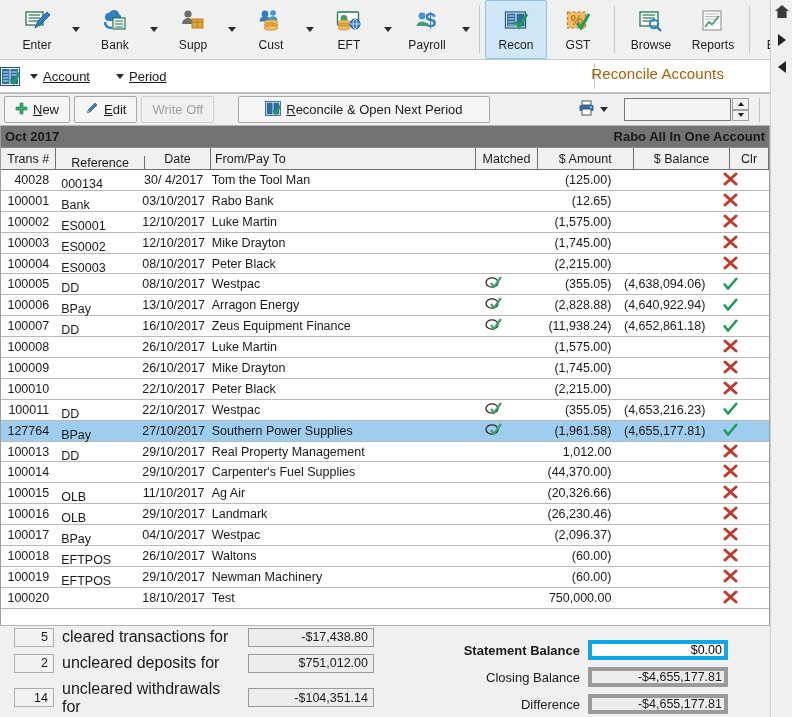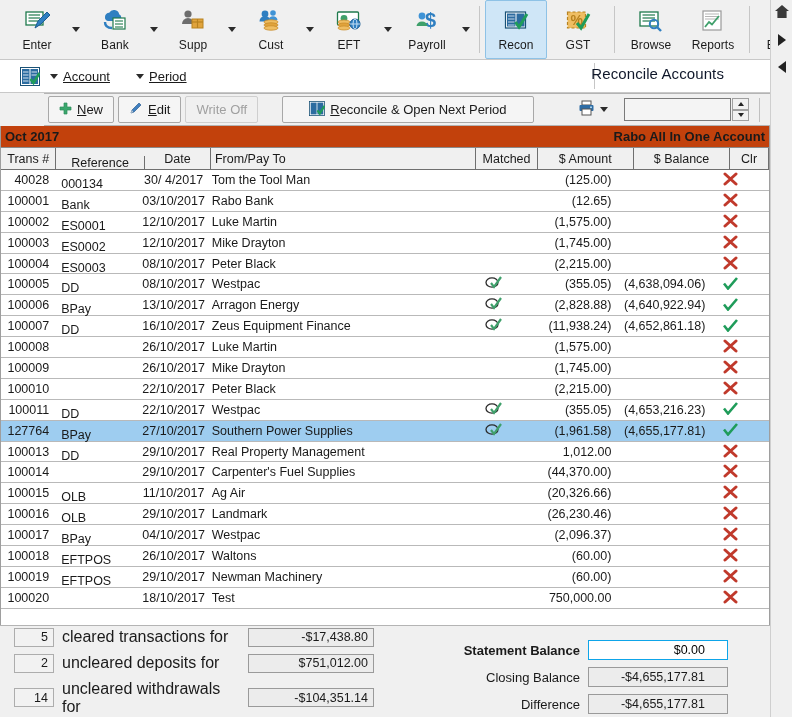--- a/index.html
+++ b/index.html
@@ -33,37 +33,36 @@
   }
   .rb-caret .tri{
     width:0;height:0;border-left:4px solid transparent;border-right:4px solid transparent;
     border-top:5px solid #2b2b2b;
   }
   .rb-sep{width:1px;background:#c6c6c6;margin:6px 5px;}
 
   
   .menubar{
     height:33px;min-height:33px;background:#fff;border-bottom:1px solid #c8c8c8;
-    display:flex;align-items:center;padding-left:20px;box-sizing:border-box;position:relative;
+    display:flex;align-items:center;padding-left:0;box-sizing:border-box;position:relative;
   }
   .mb-item{display:flex;align-items:center;gap:5px;margin-right:26px;cursor:default;font-size:13px;}
   .mb-item .tri{width:0;height:0;border-left:4px solid transparent;border-right:4px solid transparent;border-top:5px solid #2b2b2b;}
   .mb-title{
     position:absolute;right:46px;top:5px;
-    color:#0f172a;font-size:15px;letter-spacing:.1px;
+    color:#a16207;font-size:15px;letter-spacing:.1px;
   }
   .mb-divider{position:absolute;right:175px;top:3px;height:26px;width:1px;background:#c6c6c6;}
 
   
   .actionbar{
     height:33px;min-height:33px;background:#f0f0f0;
     border:1px solid #b4b4b4;border-left:none;border-right:none;
     display:flex;align-items:center;box-sizing:border-box;padding:0 4px;gap:4px;
     position:relative;
-    margin-left:44px;
   }
   .ab-btn{
     height:25px;border:1px solid #a8a8a8;background:#f5f5f5;border-radius:2px;
     display:flex;align-items:center;justify-content:center;gap:5px;padding:0 10px;
     font-size:13px;cursor:default;
   }
   .ab-btn.disabled{color:#a0a0a0;border-color:#cfcfcf;background:#f0f0f0;}
   .ab-btn.wide{padding:0 26px;}
   .ab-flat{border:none;background:transparent;}
   .ab-spacer{flex:1;}
@@ -75,21 +74,21 @@
   .spin-btns{display:flex;flex-direction:column;width:17px;margin-left:1px;}
   .spin-b{flex:1;border:1px solid #a0a0a0;background:#f0f0f0;display:flex;align-items:center;justify-content:center;}
   .spin-b .up{width:0;height:0;border-left:3px solid transparent;border-right:3px solid transparent;border-bottom:4px solid #222;}
   .spin-b .dn{width:0;height:0;border-left:3px solid transparent;border-right:3px solid transparent;border-top:4px solid #222;}
   .ab-vsep{width:1px;height:24px;background:#c0c0c0;margin:0 6px;}
 
   
   .gridwrap{flex:1;display:flex;flex-direction:column;min-height:0;background:#fff;
             border-left:1px solid #9e9e9e;border-right:1px solid #9e9e9e;}
   .periodrow{
-    height:18px;min-height:22px;background:#c2410c;display:flex;align-items:center;
+    height:18px;min-height:22px;background:#737373;display:flex;align-items:center;
     justify-content:space-between;padding:0 4px;box-sizing:border-box;
     font-weight:bold;font-size:13px;border-bottom:1px solid #8a8a8a;
   }
 
   
   .grid{flex:1;display:flex;flex-direction:column;min-height:0;background:#fff;position:relative;}
   .ghead{display:flex;height:21px;min-height:21px;background:#f0f0f0;border-bottom:1px solid #6f6f6f;}
   .gh{
     display:flex;align-items:center;justify-content:center;
     border-right:1px solid #6f6f6f;box-sizing:border-box;font-size:12.5px;background:#f0f0f0;
@@ -130,22 +129,22 @@
   .sum-lab{width:178px;font-size:16px;}
   .val-box{
     width:126px;height:19px;border:1px solid #9a9a9a;background:#ececec;
     display:flex;align-items:center;justify-content:flex-end;padding-right:5px;box-sizing:border-box;font-size:12.5px;
   }
   .sum-right{position:absolute;right:42px;top:14px;display:flex;flex-direction:column;gap:7px;}
   .sr-row{display:flex;align-items:center;justify-content:flex-end;gap:8px;}
   .sr-lab{font-size:13px;text-align:right;}
   .sr-lab.bold{font-weight:bold;}
   .sr-val{
-    width:140px;height:20px;border:1px solid #0ea5e9;background:#fff;
-    display:flex;align-items:center;justify-content:flex-end;padding-right:22px;box-sizing:border-box;font-size:12.5px;
+    width:140px;height:20px;border:4px solid #0ea5e9;background:#fff;
+    display:flex;align-items:center;justify-content:flex-end;padding-right:2px;box-sizing:border-box;font-size:12.5px;
   }
   .sr-val.ro{background:#ececec;border-color:#9a9a9a;}
 
   
   .rightnav{
     position:absolute;right:0;top:0;width:22px;height:717px;background:#f0f0f0;
     border-left:1px solid #cfcfcf;display:flex;flex-direction:column;align-items:center;
     padding-top:4px;gap:9px;box-sizing:border-box;
   }
   .rn-btn{width:18px;height:18px;display:flex;align-items:center;justify-content:center;cursor:default;}

